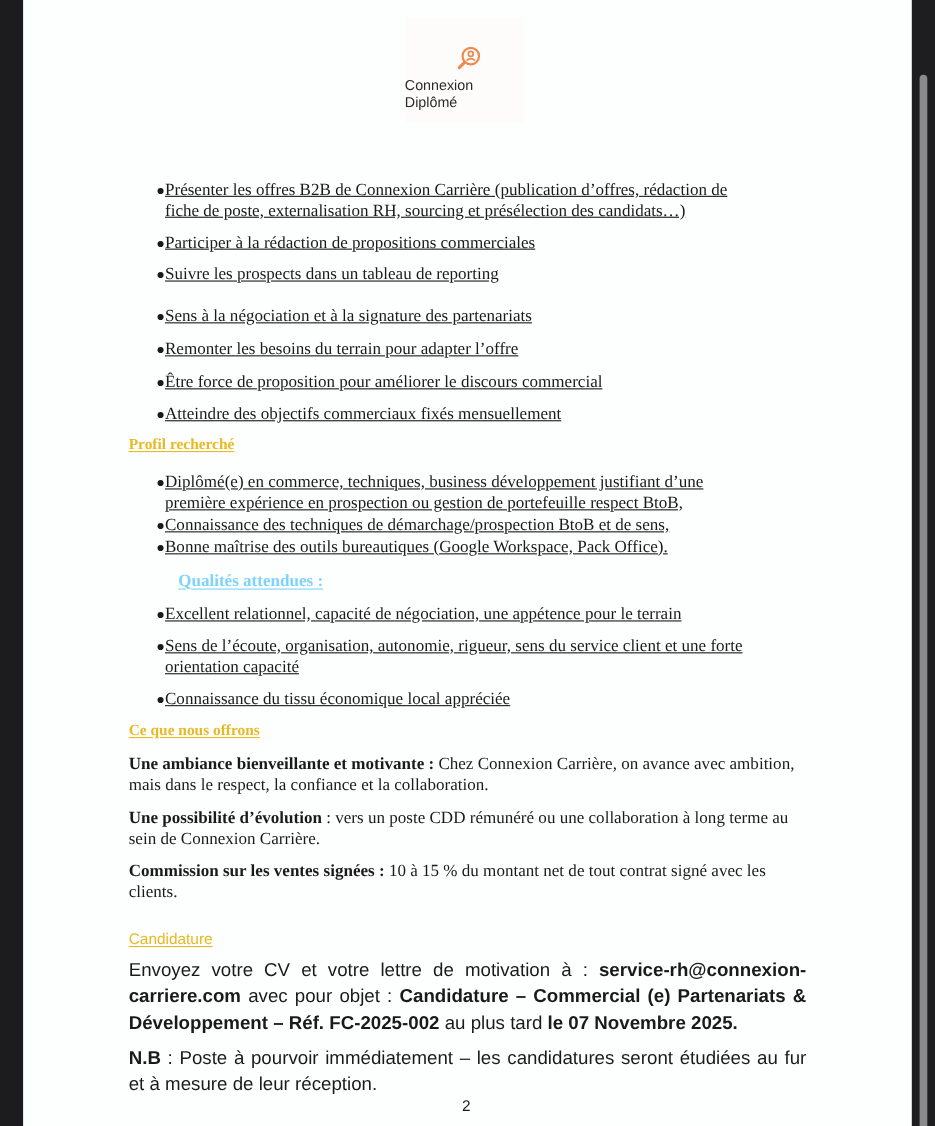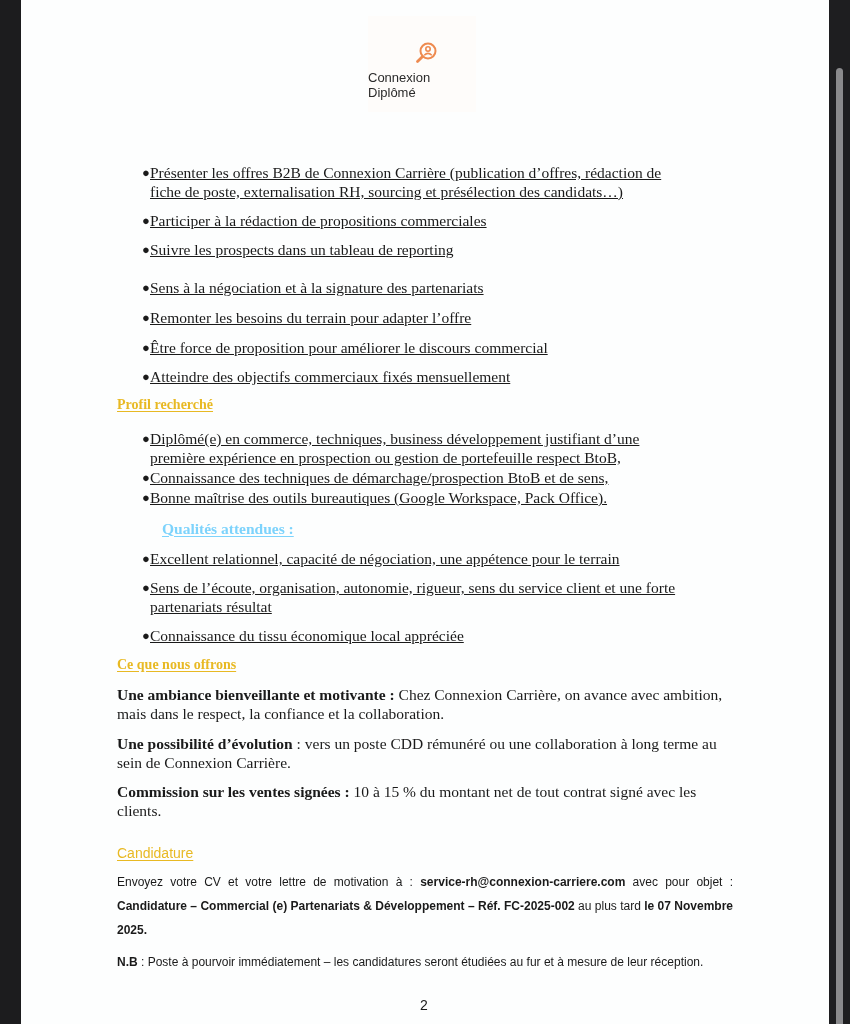--- a/index.html
+++ b/index.html
@@ -41,21 +41,21 @@
     .para {
       position: absolute; left: 117px; width: 615px; font-size: 15.5px; line-height: 19px; color: #1a1a1a;
     }
     .para b { font-weight: bold; margin-top: 12px; }
     .cand-hdr {
       position: absolute; left: 117px; top: 845px; font-family: "Liberation Sans", sans-serif;
       font-size: 14px; color: #e8b923; text-decoration: underline; text-underline-offset: 2px;
     }
     .cand-para {
       position: absolute; left: 117px; width: 616px; font-family: "Liberation Sans", sans-serif;
-      font-size: 12px; line-height: 24px; color: #1a1a1a; text-align: justify;
+      font-size: 17px; line-height: 24px; color: #1a1a1a; text-align: justify;
     }
     .page-num { position: absolute; left: 420px; top: 997px; font-family: "Liberation Sans", sans-serif; font-size: 14px; color: #1a1a1a; }
   </style>
 </head>
 <body>
 
 <div class="left-band"></div>
 <div class="page"></div>
 <div class="scroll-track"></div>
 <div class="scroll-thumb"></div>
@@ -123,21 +123,21 @@
 
 <div class="hdr-black" style="top:520px">Qualités attendues :</div>
 <div>
   <div class="bul" style="top:549px">
     <span class="dot">●</span>
     <span class="txt">Excellent relationnel, capacité de négociation, une appétence pour le terrain</span>
   </div>
   <div class="bul" style="top:578px">
     <span class="dot">●</span>
     <span class="txt">Sens de l’écoute, organisation, autonomie, rigueur, sens du service client et une forte</span>
-    <span class="txt" style="top:19px">partenariats résultat</span>
+    <span class="txt" style="top:19px">orientation capacité</span>
   </div>
   <div class="bul" style="top:626px">
     <span class="dot">●</span>
     <span class="txt">Connaissance du tissu économique local appréciée</span>
   </div>
 </div>
 
 <div class="hdr-yellow" style="top:657px">Ce que nous offrons</div>
 <div class="para" style="top:685px">
   <b>Une ambiance bienveillante et motivante :</b><span> Chez Connexion Carrière, on avance avec ambition, mais dans le respect, la confiance et la collaboration.</span>

